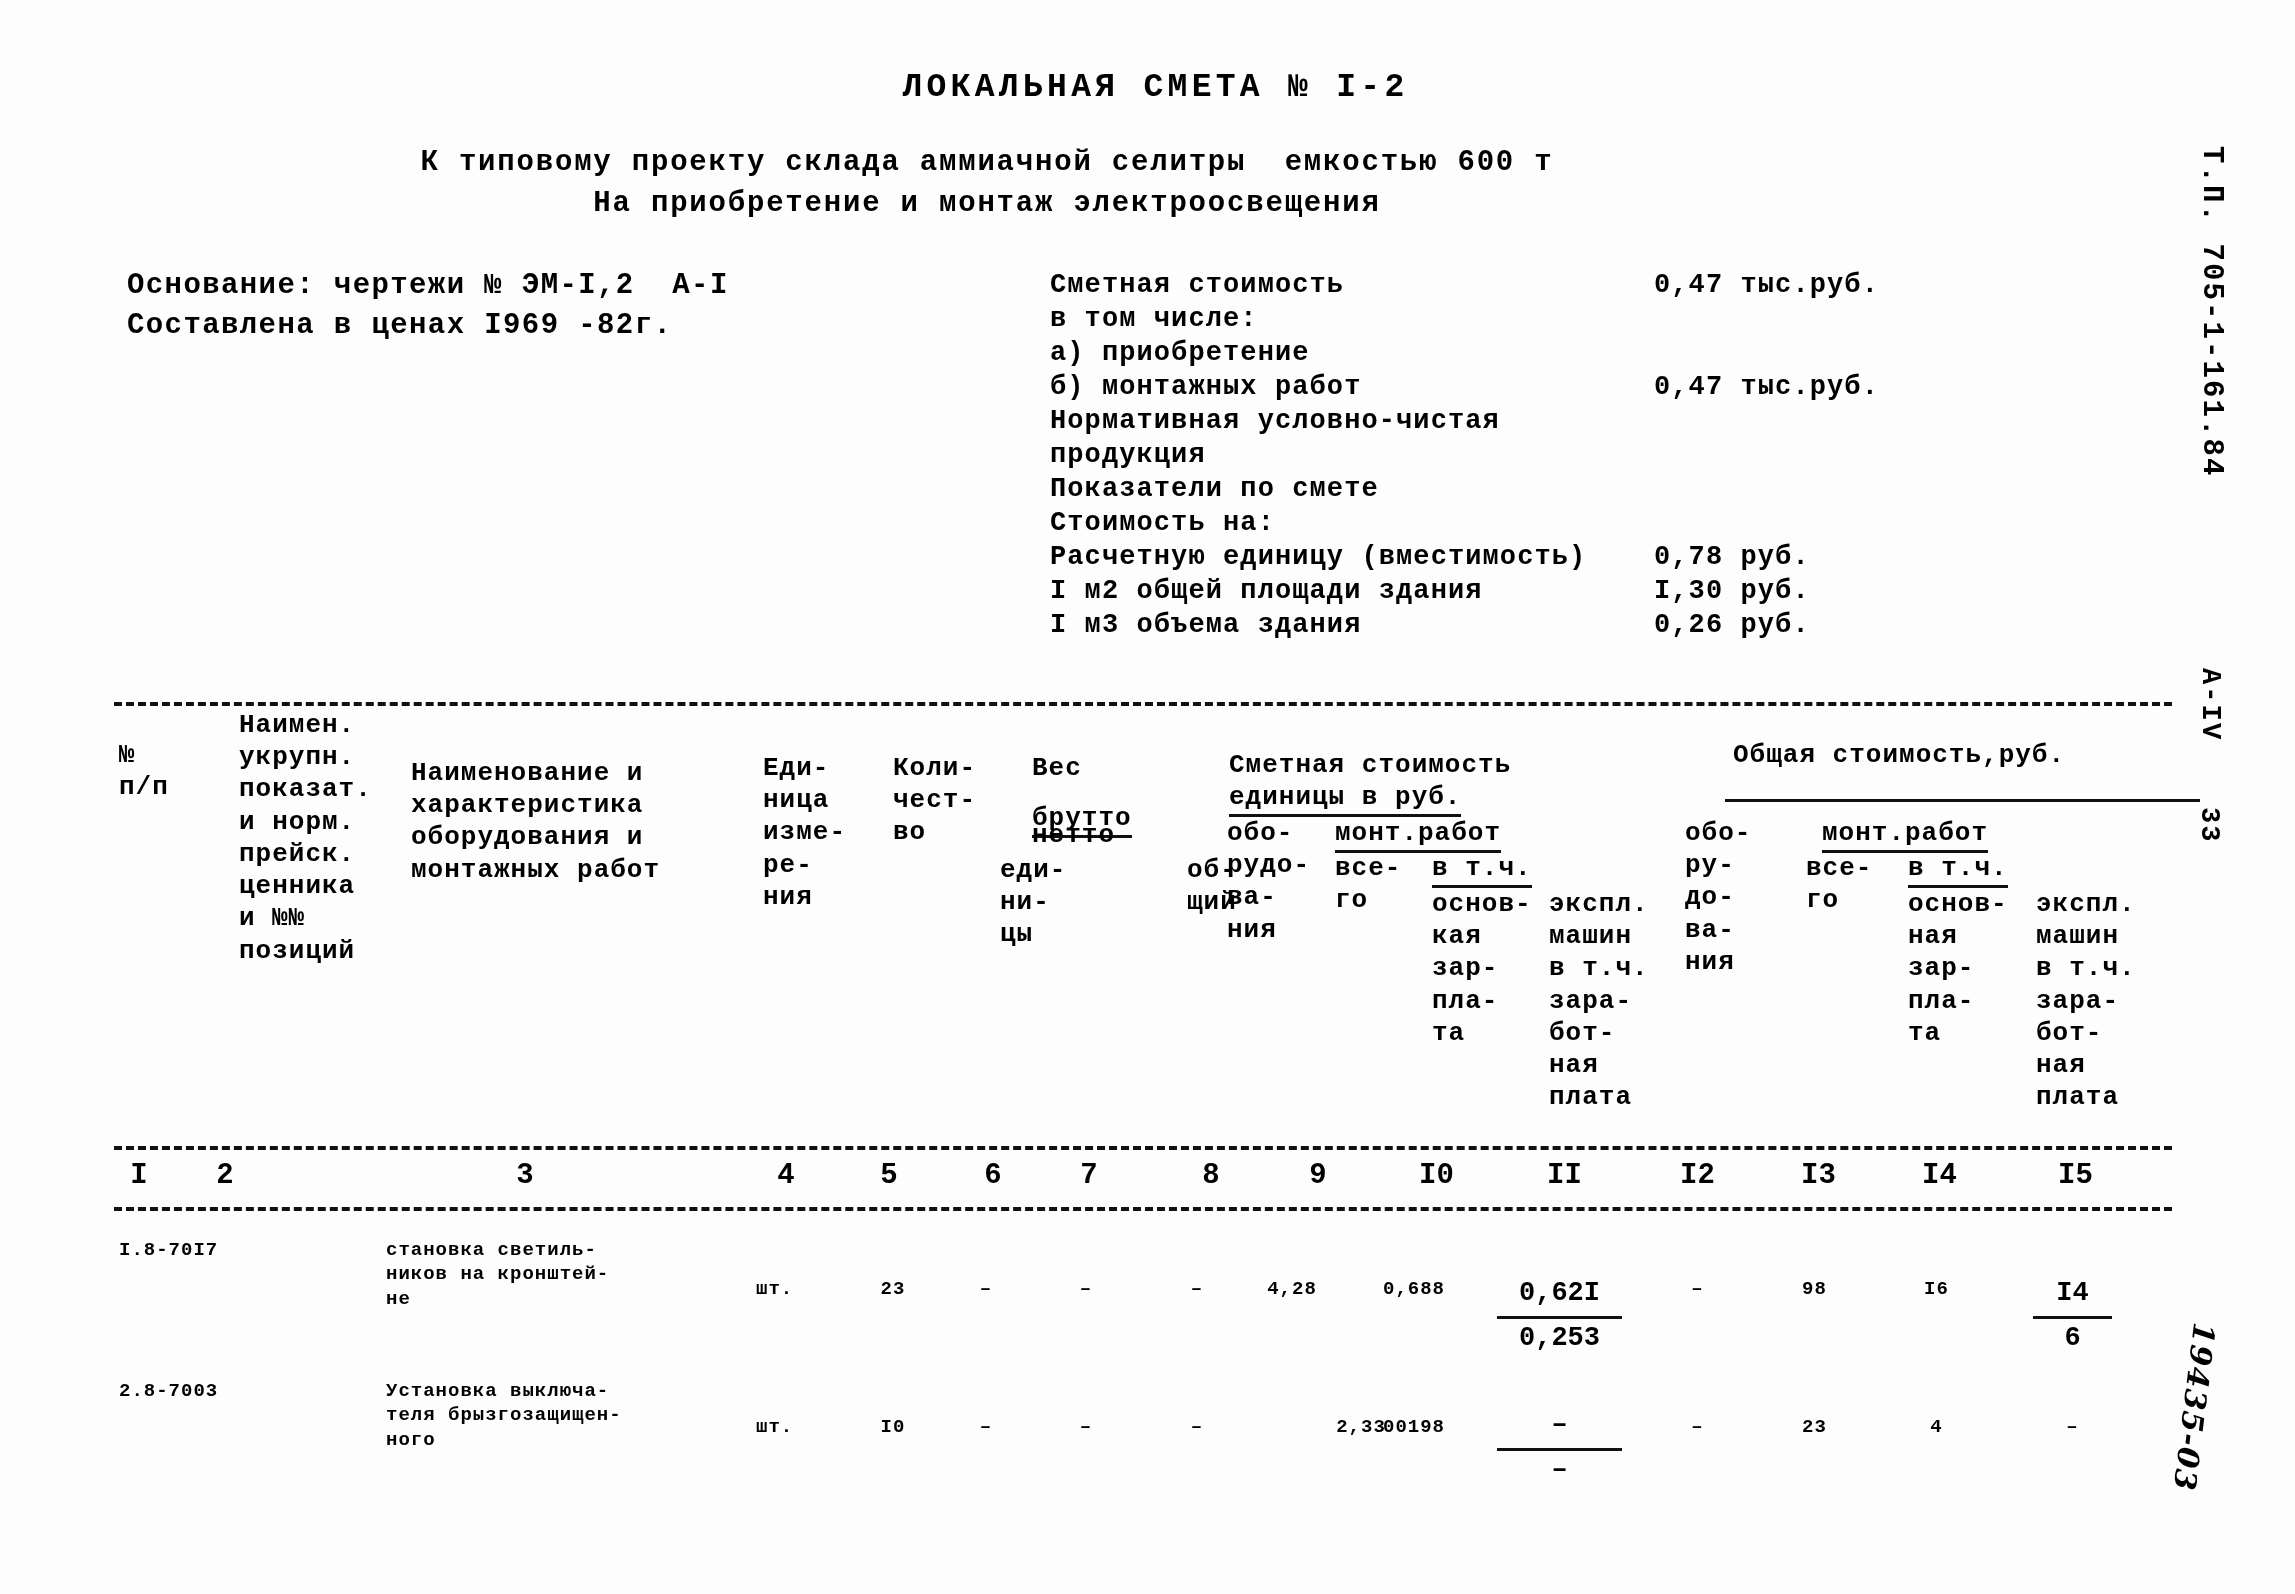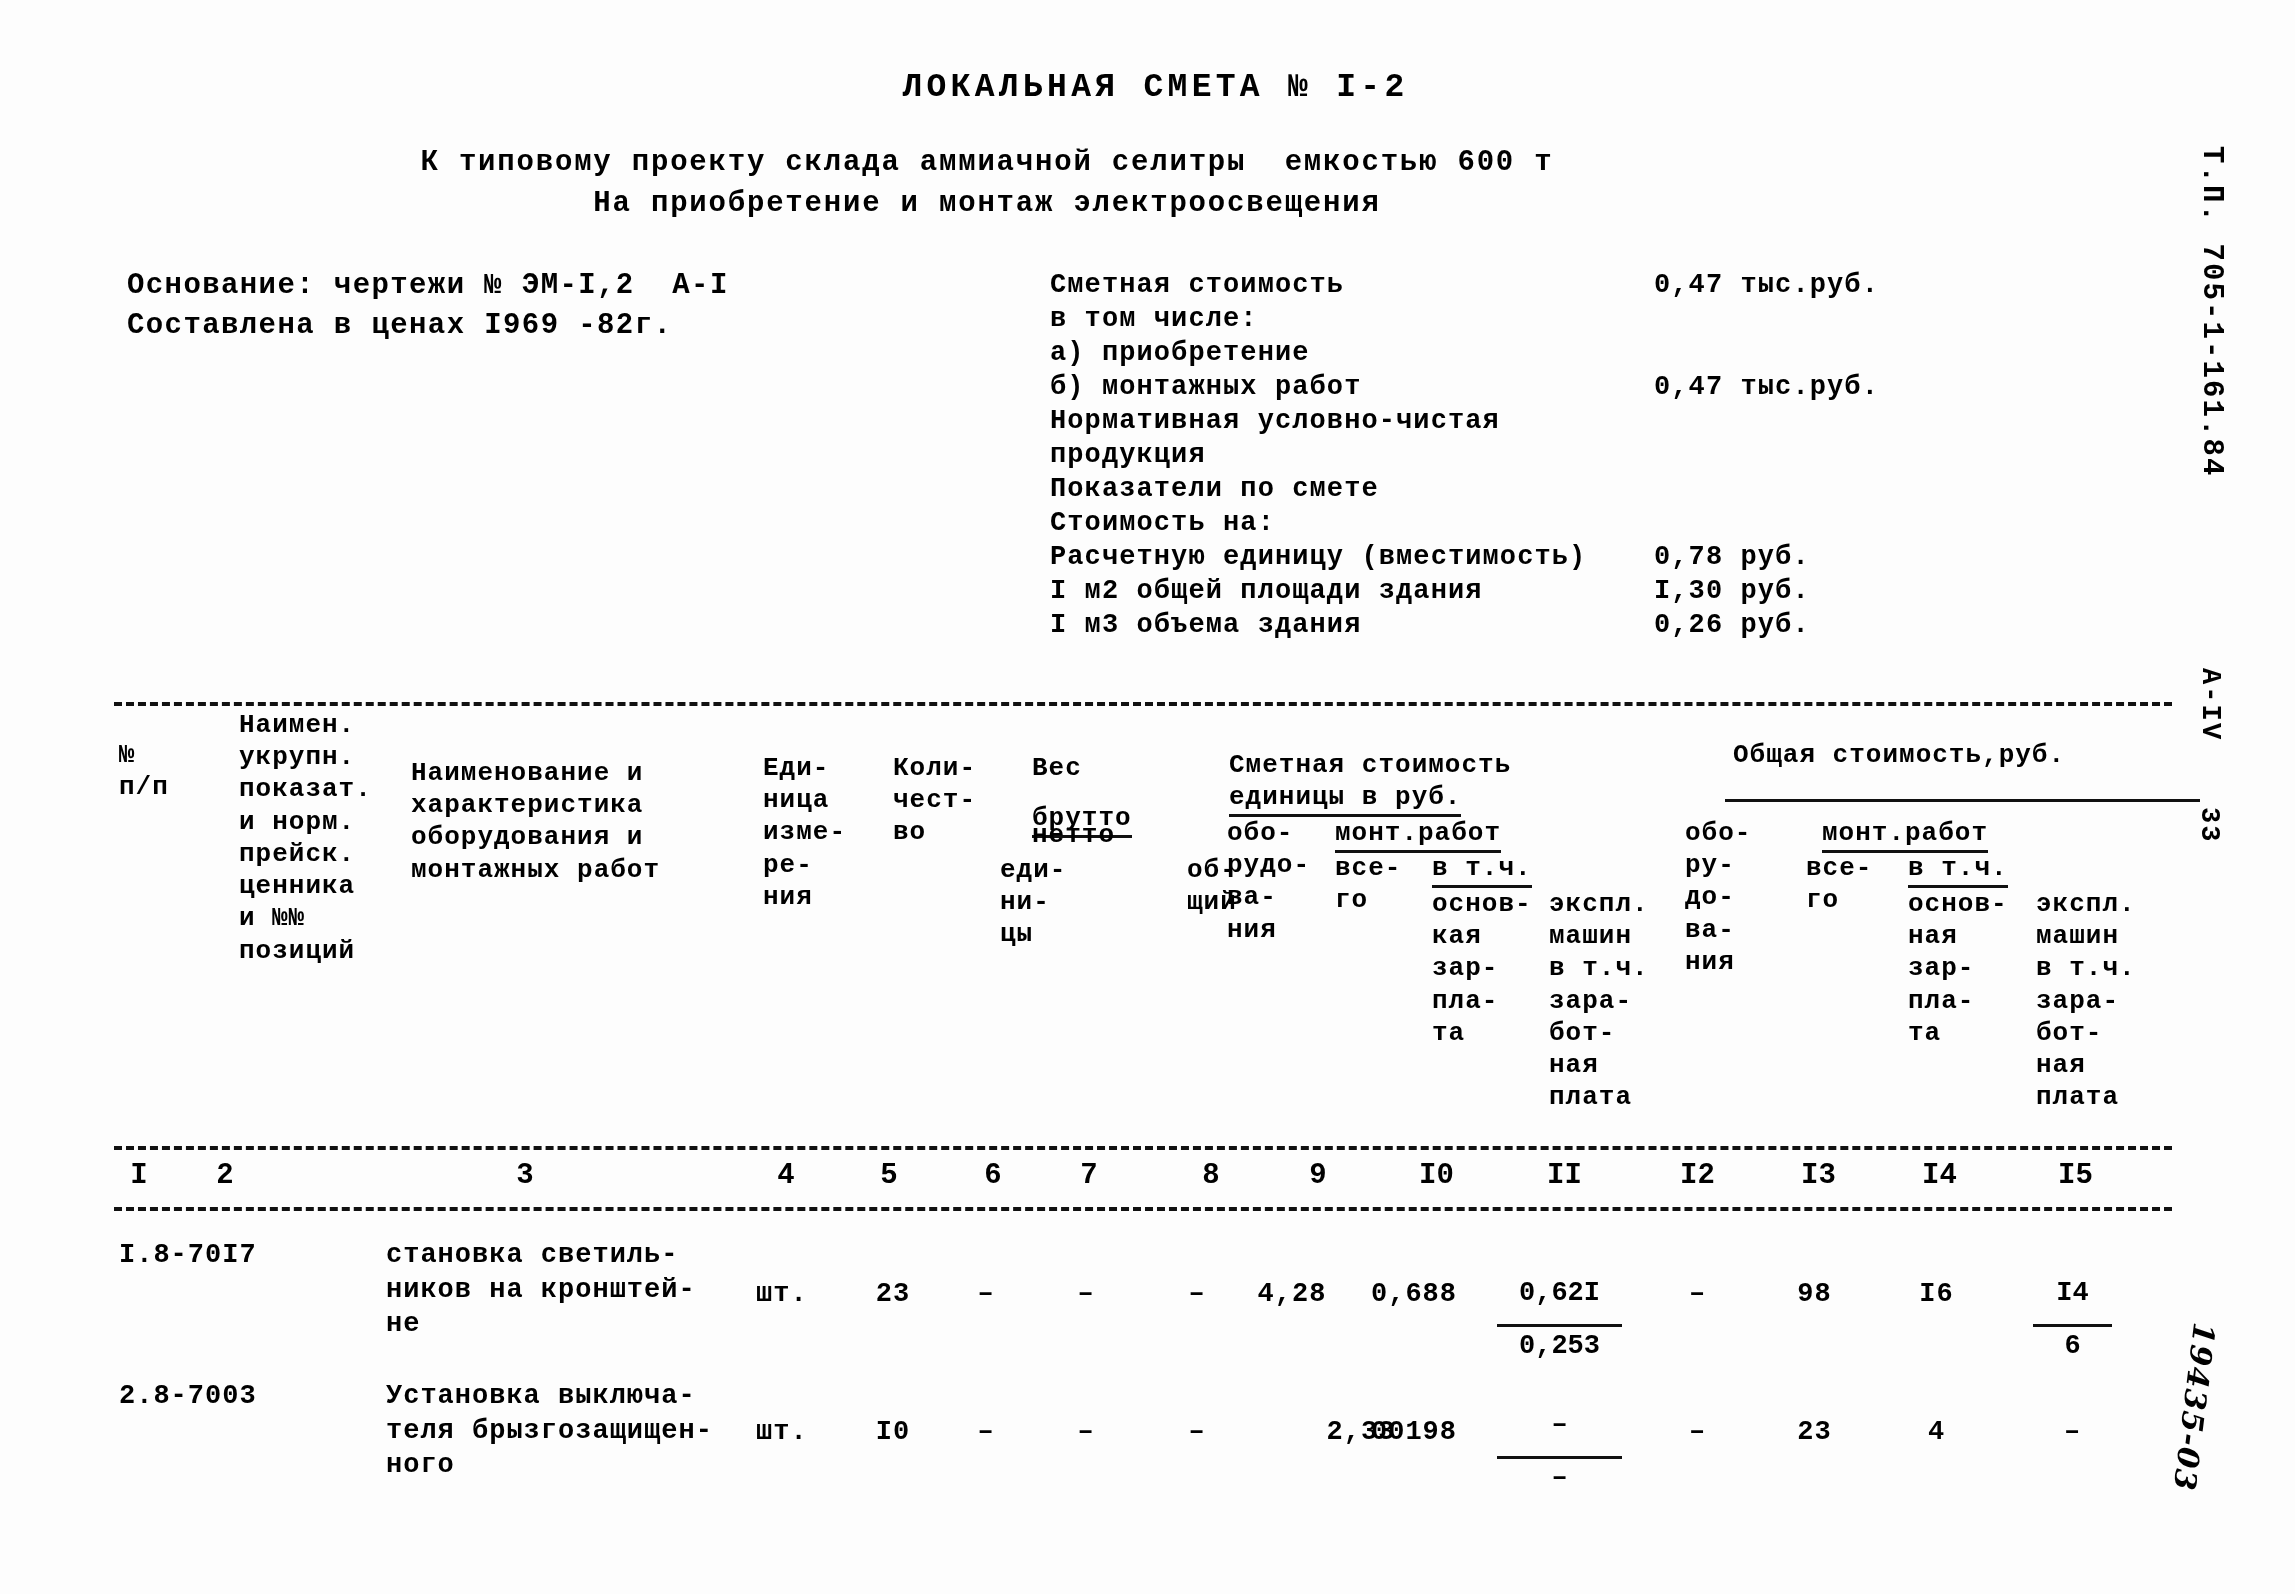--- a/index.html
+++ b/index.html
@@ -90,36 +90,36 @@
     position: absolute;
     top: 1159px;
     font-size: 29px;
     text-align: center;
     white-space: pre;
   }
 
   
   .cell {
     position: absolute;
-    font-size: 27px;
+    font-size: 19px;
     letter-spacing: 1px;
     line-height: 1.28;
     white-space: pre;
   }
   .cell-center { text-align: center; }
   .frac {
     position: absolute;
     font-size: 27px;
     text-align: center;
     line-height: 1.2;
   }
   .frac .num {
     display: block;
     border-bottom: 3.6px solid #111;
-    padding-bottom: 15px;
+    padding-bottom: 7px;
   }
   .frac .den { display: block; padding-top: 2.9px; }
 
   
   .vert {
     position: absolute;
     transform-origin: left top;
     transform: rotate(90deg);
     white-space: pre;
     font-size: 29px;

